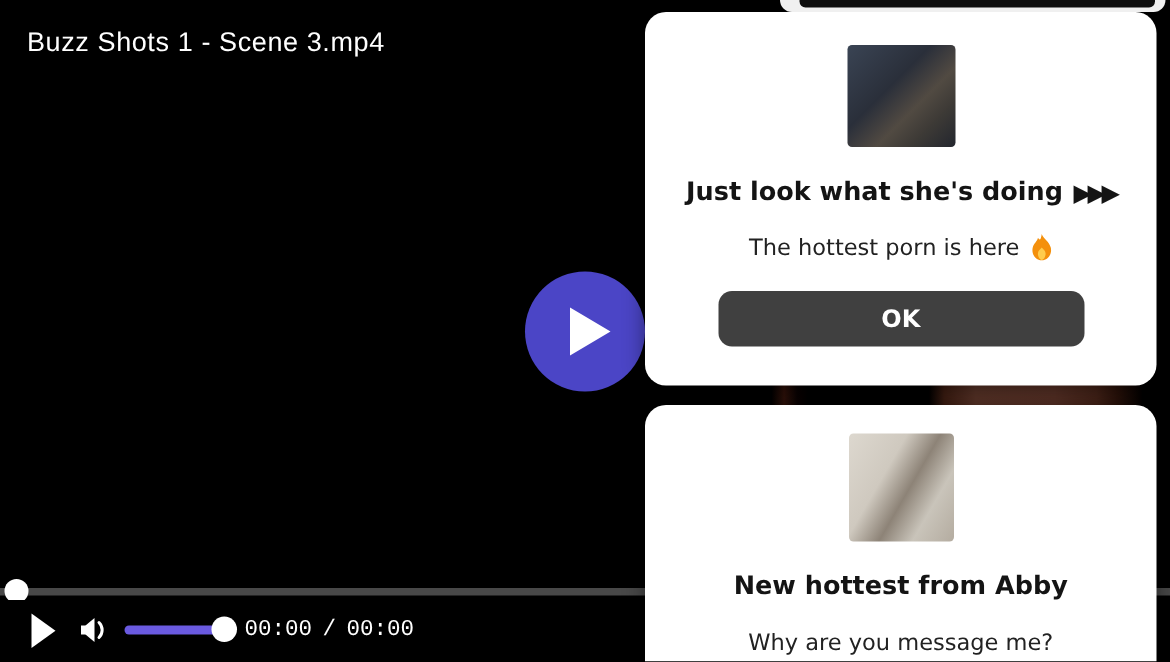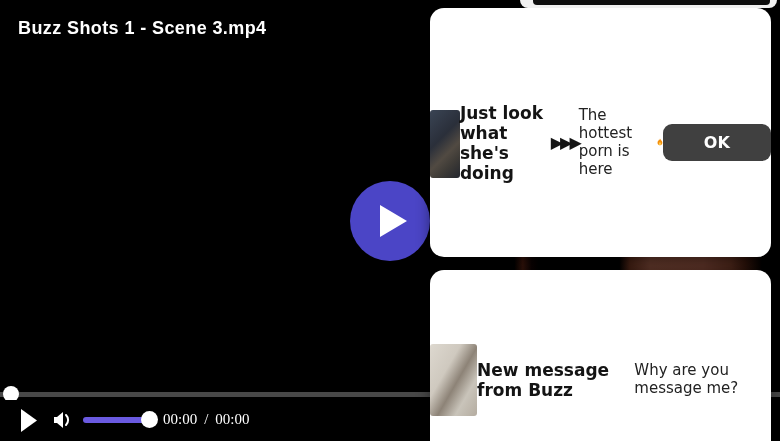--- a/index.html
+++ b/index.html
@@ -1,44 +1,44 @@
 <!DOCTYPE html>
 <html><head>
 <meta charset="utf-8">
 <style>
   html,body{margin:0;padding:0;background:#000;}
   #screen{position:relative;width:780px;height:441px;background:#000;overflow:hidden;
           font-family:"DejaVu Sans",sans-serif;}
 
   
   .video-title{position:absolute;left:18px;top:18px;color:#fff;
-    font-family:"Liberation Sans",sans-serif;font-weight:bold;font-size:18px;letter-spacing:.4px;text-align:center;}
+    font-family:"Liberation Sans",sans-serif;font-weight:normal;font-size:18px;letter-spacing:.4px;text-align:center;}
   .big-play{position:absolute;left:350px;top:181px;width:80px;height:80px;border-radius:50%;
     display:flex;align-items:center;justify-content:center;cursor:pointer;}
   .big-play svg{margin-left:5px;}
 
   
   .bg-strip{position:absolute;left:430px;top:253px;width:350px;height:19px;z-index:1;
     background:linear-gradient(90deg,#000 0%,#000 24%,#30120a 26.5%,#0a0303 29%,#000 31.5%,
       #000 54%,#3d1d12 57%,#5a3428 63%,#583126 78%,#452318 86%,#2a120a 90%,#000 95%,#000 100%);}
 
   
   .seek-bar{position:absolute;left:0;top:392px;width:780px;height:5px;background:#484848;z-index:2;cursor:pointer;}
   .seek-thumb{position:absolute;left:3px;top:-6px;width:16px;height:16px;border-radius:50%;background:#fff;}
   .controls{position:absolute;left:0;top:400px;width:780px;height:41px;background:#000;z-index:2;}
   .ctrl-play{position:absolute;left:20px;top:8px;cursor:pointer;}
   .ctrl-volume{position:absolute;left:52px;top:10px;cursor:pointer;}
   .vol-slider{position:absolute;left:83px;top:17px;width:66px;height:6px;border-radius:3px;cursor:pointer;}
   .vol-thumb{position:absolute;right:-9px;top:-6px;width:17px;height:17px;border-radius:50%;background:#fff;}
-  .time{position:absolute;left:163px;top:11px;color:#fff;font-family:Liberation Serif, serif;
+  .time{position:absolute;left:163px;top:11px;color:#fff;font-family:Liberation Mono, monospace;
     font-size:15px;display:inline-flex;gap:7px;align-items:center;}
 
   
   .popup{position:absolute;left:430px;width:341px;background:#fff;border-radius:14px;z-index:5;
-    box-shadow:0 3px 14px rgba(0,0,0,.45);display:flex;align-items:center;cursor:pointer;}
+    box-shadow:0 3px 14px rgba(0,0,0,.45);display:flex;flex-direction:column;align-items:center;cursor:pointer;}
   .popup-ad{top:8px;height:249px;}
   .popup-msg{top:270px;height:200px;}
   .thumb{border-radius:3px;}
   .thumb-ad{margin-top:22px;width:72px;height:68px;
     background:linear-gradient(135deg,#3a4454 0%,#2a2f3a 40%,#514a42 62%,#3d3a36 78%,#23262e 100%);}
   .thumb-msg{margin-top:19px;width:70px;height:72px;
     background:linear-gradient(120deg,#ddd8cf 0%,#cfc9bf 35%,#8d8377 55%,#c9c4ba 75%,#b4aca0 100%);}
   .headline{margin-top:20px;font-weight:bold;font-size:17px;color:#141414;display:flex;align-items:center;}
   .arrows{margin-left:7px;letter-spacing:-3px;font-size:16px;}
   .subtitle{margin-top:18px;font-size:15px;color:#222;display:flex;align-items:center;}
@@ -109,20 +109,20 @@
         <path d="M7.5 0 C8.5 3 12.5 5 13.5 9 C14.5 13 12 17.5 7.5 17.5 C3 17.5 0.5 13 1.5 9 C2.2 6.2 4.5 5 5 2.5 C6 4 6.8 4.8 7.5 0Z" fill="#f4900c"></path>
         <path d="M7.5 9 C8.8 10.5 10.5 11.5 10 14 C9.6 16 8.7 17.3 7.5 17.3 C6.3 17.3 5.4 16 5 14 C4.5 11.5 6.2 10.5 7.5 9Z" fill="#ffcc4d"></path>
       </svg>
     </div>
     <button class="ok-btn" style="background: #404040;">OK</button>
   </div>
 
   <div class="popup popup-msg">
     <div class="thumb thumb-msg"></div>
     <div class="headline">
-      <span>New message from Buzz</span>
+      <span>New hottest from Abby</span>
     </div>
     <div class="subtitle">
       <span>Why are you message me?</span>
     </div>
   </div>
 
 </div>
 
 </body></html>

